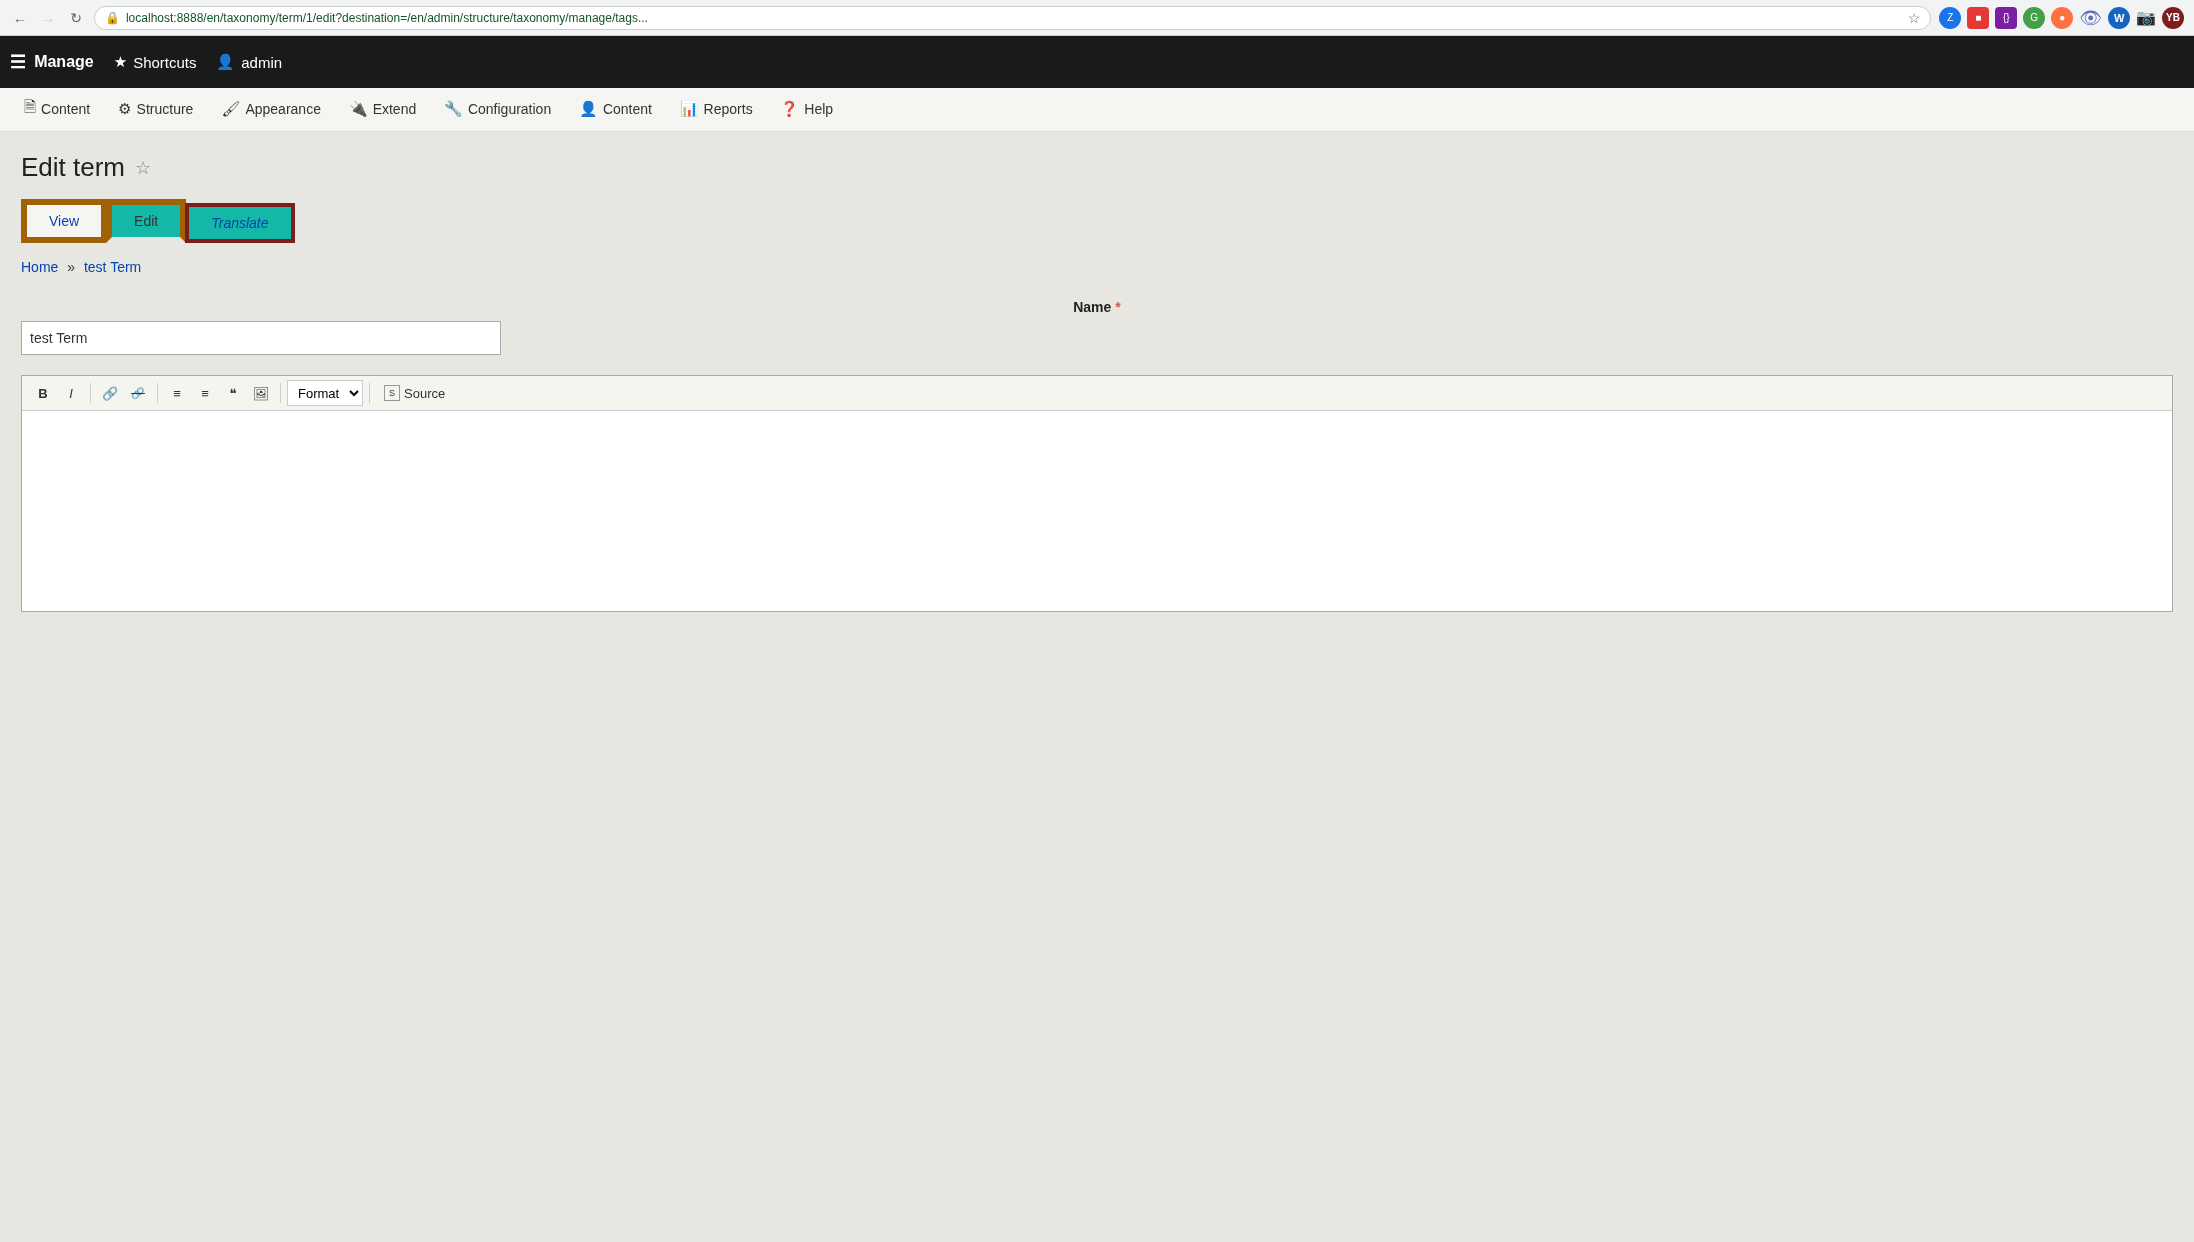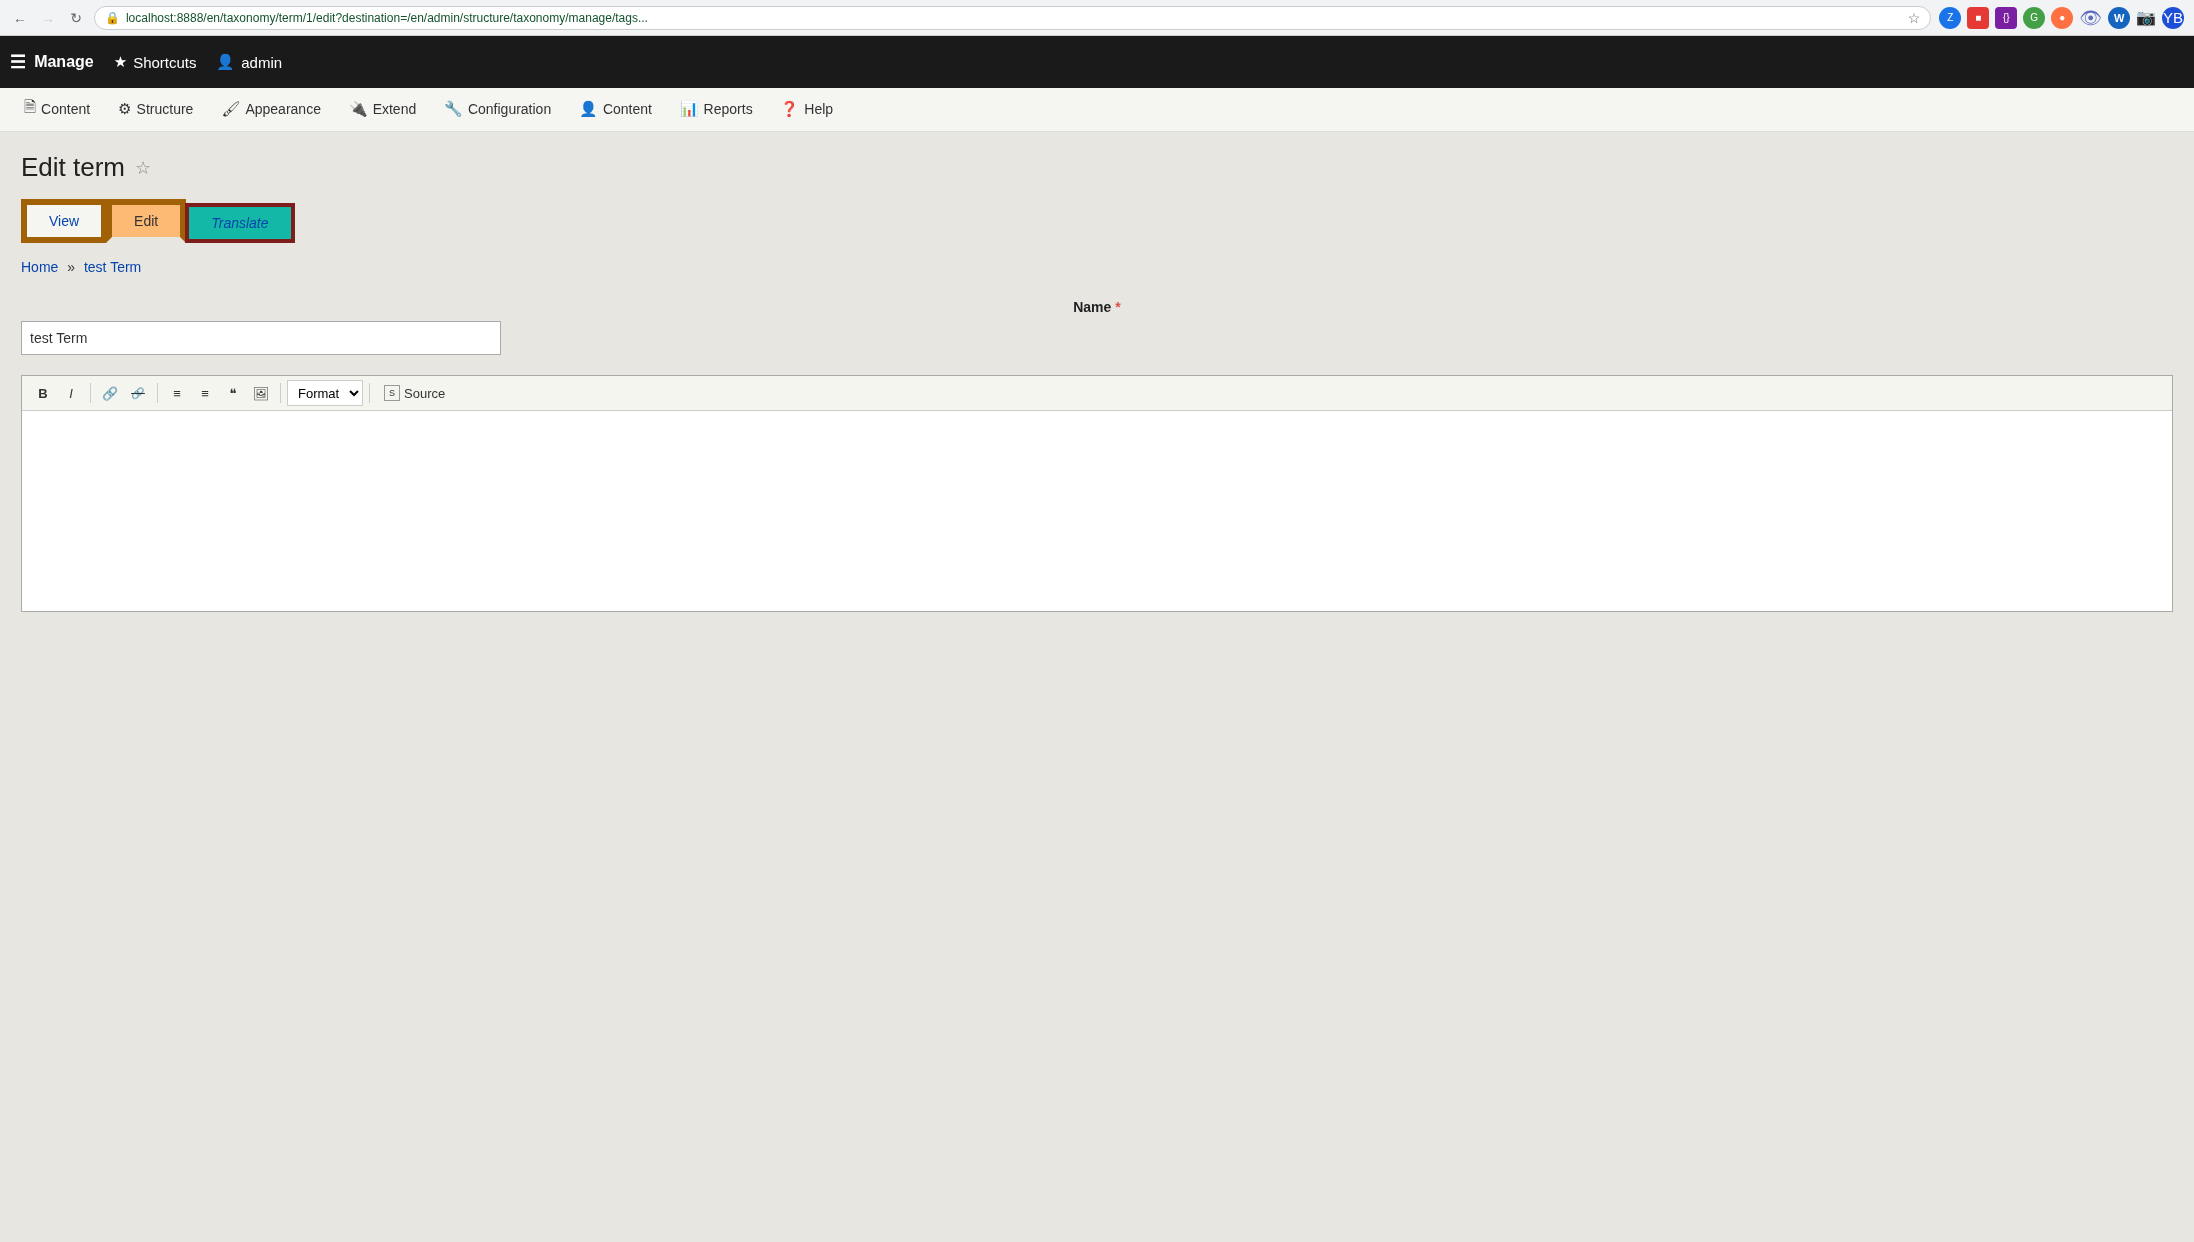--- a/index.html
+++ b/index.html
@@ -111,21 +111,21 @@
       padding: 8px 22px;
       border: 6px solid #a16207;
       background: #f5f5f2;
       cursor: pointer;
       font-size: 14px;
       color: #0645ad;
       border-radius: 0;
       margin-right: -1px;
     }
     .tab-btn.active {
-      background: #fdba74;
+      background: #14b8a6;
       border-bottom-color: #e8e6e0;
       color: #333;
       font-weight: normal;
     }
     .tab-btn.translate-tab {
       border: 4px solid #7f1d1d;
       color: #0645ad;
       background: #14b8a6;
       z-index: 2;
       position: relative;
@@ -218,21 +218,21 @@
 
     
     .icon-zoom { background: #1a73e8; color: white; border-radius: 50%; width: 22px; height: 22px; display:flex; align-items:center; justify-content:center; font-size:10px; }
     .icon-red { background: #e53935; color: white; border-radius: 4px; width: 22px; height: 22px; display:flex; align-items:center; justify-content:center; font-size:10px; }
     .icon-purple { background: #7b1fa2; color: white; border-radius: 4px; width: 22px; height: 22px; display:flex; align-items:center; justify-content:center; font-size:10px; }
     .icon-green { background: #43a047; color: white; border-radius: 50%; width: 22px; height: 22px; display:flex; align-items:center; justify-content:center; font-size:10px; }
     .icon-circle { background: #ff7043; color: white; border-radius: 50%; width: 22px; height: 22px; display:flex; align-items:center; justify-content:center; font-size:10px; }
     .icon-eye { color: #5c6bc0; font-size: 18px; }
     .icon-w { background: #1565c0; color: white; border-radius: 50%; width: 22px; height: 22px; display:flex; align-items:center; justify-content:center; font-size:11px; font-weight:bold; }
     .icon-cam { color: #555; font-size: 16px; }
-    .icon-user-avatar { background: #1d4ed8; color: white; border-radius: 50%; width: 22px; height: 22px; display:flex; align-items:center; justify-content:center; font-size:15px; font-weight:normal; }
+    .icon-user-avatar { background: #7f1d1d; color: white; border-radius: 50%; width: 22px; height: 22px; display:flex; align-items:center; justify-content:center; font-size:10px; font-weight:bold; }
   </style>
 </head>
 <body>
 
 <div class="browser-chrome">
   <button class="browser-nav-btn">←</button>
   <button class="browser-nav-btn disabled">→</button>
   <button class="browser-nav-btn">↻</button>
   <div class="browser-address-bar">
     <span style="color:#666;font-size:12px;">🔒</span>

